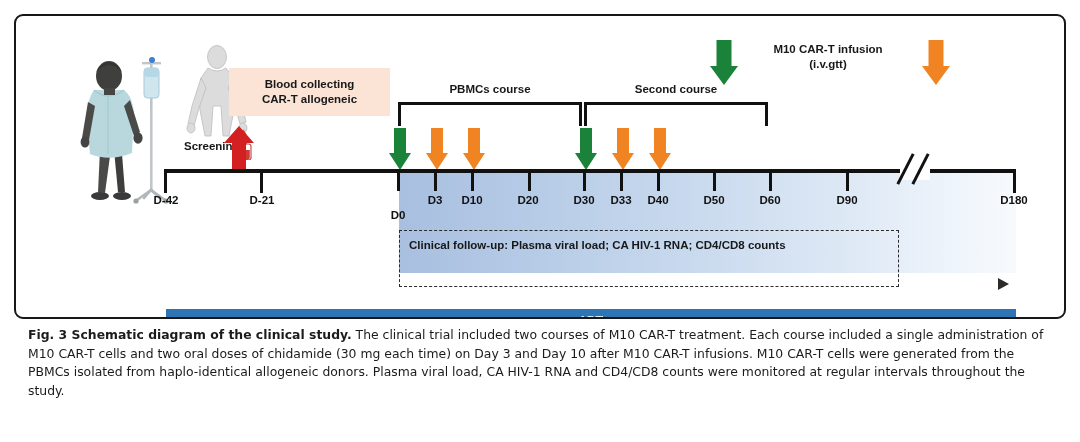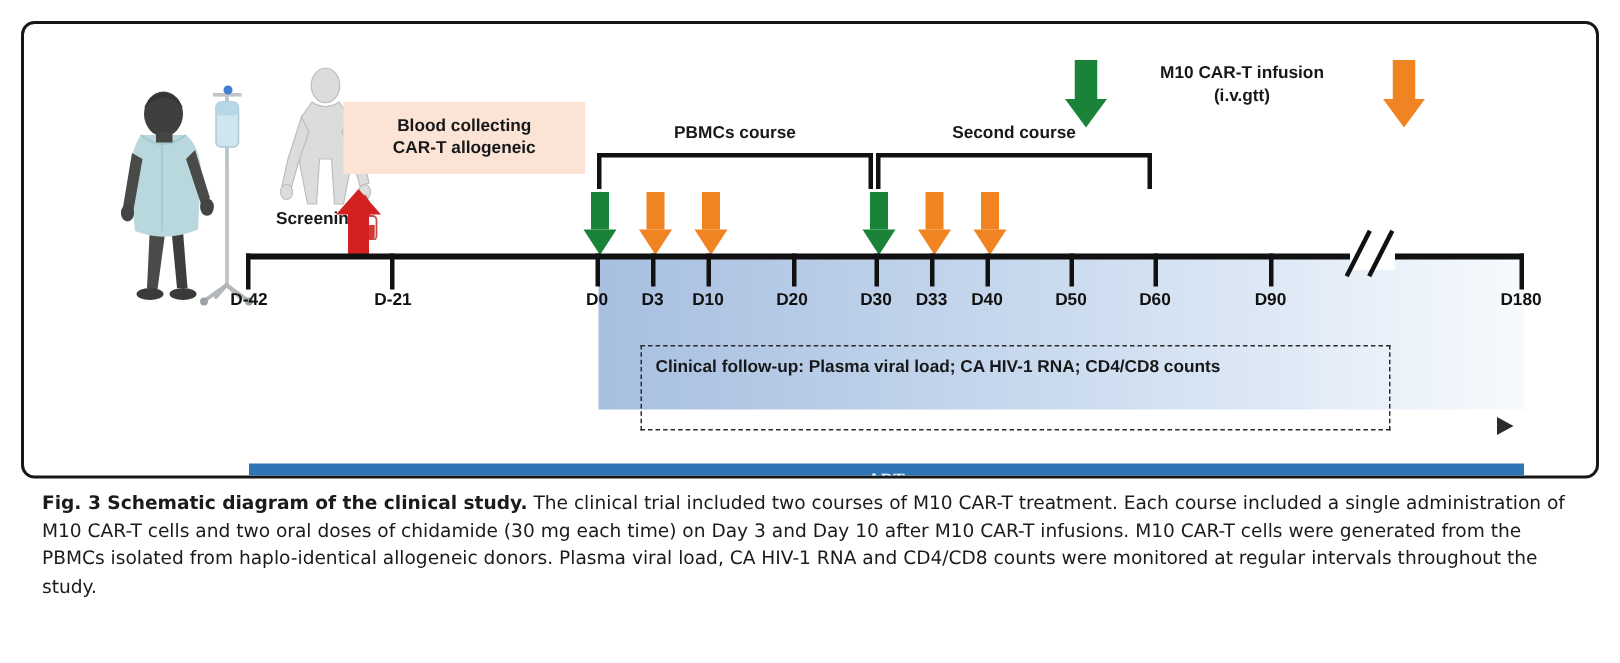--- a/index.html
+++ b/index.html
@@ -43,21 +43,21 @@
   
   #bloodbox{position:absolute;left:213px;top:52px;width:161px;height:48px;
             background:#fbe4d5;display:flex;align-items:center;justify-content:center;}
   #bloodbox .t{font-size:11.5px;font-weight:bold;color:#17181a;text-align:center;line-height:15px;}
 
   #critbox{position:absolute;left:130px;top:209px;width:252px;height:62px;
            background:#fdf2d5;display:flex;align-items:center;justify-content:center;}
   #critbox .t{font-size:11px;font-weight:bold;color:#17181a;text-align:center;line-height:15.5px;}
 
   #fupbox{position:absolute;left:383px;top:214px;width:500px;height:57px;
-          border:1.6px dashed #2b2b2b;box-sizing:border-box;margin-left:28px;}
+          border:1.6px dashed #2b2b2b;box-sizing:border-box;}
   #fupbox .t{position:absolute;left:9px;top:8px;font-size:11.5px;font-weight:bold;color:#17181a;white-space:nowrap;}
   #fuparrow{position:absolute;left:982px;top:262px;width:0;height:0;
             border-top:6px solid transparent;border-bottom:6px solid transparent;border-left:11px solid #2b2b2b;}
 
   #artbar{position:absolute;left:150px;top:293px;width:850px;height:22px;background:#2e75b6;
           display:flex;align-items:center;justify-content:center;font-family:Liberation Serif, serif;}
   #artbar .t{font-size:11.5px;font-weight:bold;color:#fff;letter-spacing:.4px;}
 
   
   .brk-c{position:absolute;border-left:3px solid #111;border-right:3px solid #111;
@@ -223,21 +223,21 @@
     <div class="tick" style="left:753px;height:22px;"></div>
     <div class="tick" style="left:830px;height:22px;"></div>
     <div class="tick" style="left:997px;height:24px;"></div>
 
     <div class="brkmask" style="left:884px;top:144px;width:30px;height:20px;"></div>
     <div class="brk" style="left:888px;"></div>
     <div class="brk" style="left:903px;"></div>
 
     <div class="tlab" style="left:124px;width:52px;">D-42</div>
     <div class="tlab" style="left:220px;width:52px;">D-21</div>
-    <div class="tlab" style="left:361px;width:42px;">D0</div>
+    <div class="tlab" style="left:361px;width:42px;margin-top:15px;">D0</div>
     <div class="tlab" style="left:398px;width:42px;">D3</div>
     <div class="tlab" style="left:434px;width:44px;">D10</div>
     <div class="tlab" style="left:490px;width:44px;">D20</div>
     <div class="tlab" style="left:546px;width:44px;">D30</div>
     <div class="tlab" style="left:583px;width:44px;">D33</div>
     <div class="tlab" style="left:620px;width:44px;">D40</div>
     <div class="tlab" style="left:676px;width:44px;">D50</div>
     <div class="tlab" style="left:732px;width:44px;">D60</div>
     <div class="tlab" style="left:809px;width:44px;">D90</div>
     <div class="tlab" style="left:972px;width:52px;">D180</div>

